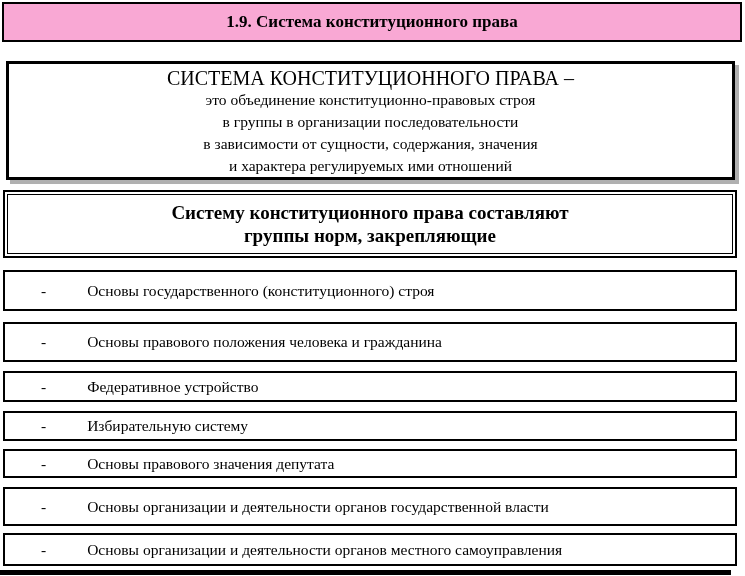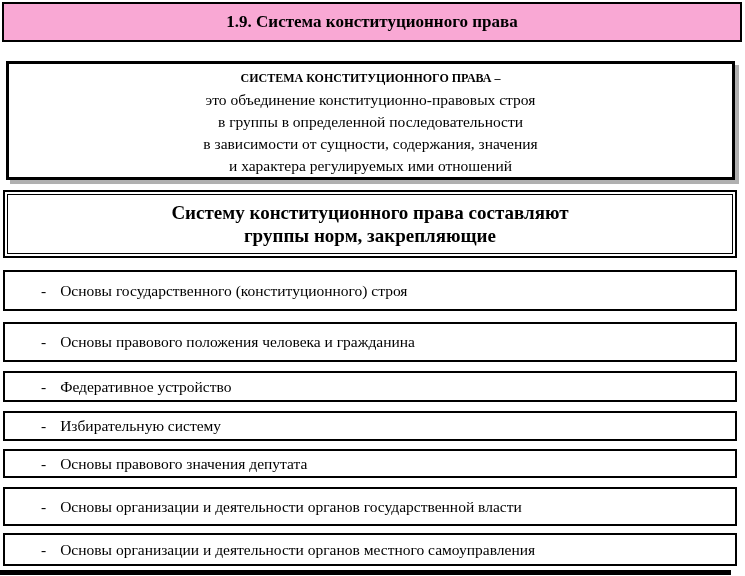--- a/index.html
+++ b/index.html
@@ -24,21 +24,21 @@
   .def-box {
     position: absolute; left: 6px; top: 61px; width: 729px; height: 119px;
     border: 3px solid #000000;
     box-shadow: 4px 4px 0 #b0b0b0;
     background: #ffffff;
     text-align: center;
     padding-top: 3px;
     font-size: 15.5px;
     line-height: 22px;
   }
-  .def-title { font-weight: bold; font-size: 12px; }
+  .def-title { font-weight: normal; font-size: 20px; }
 
   .group-box {
     position: absolute; left: 3px; top: 190px; width: 734px; height: 68px;
     border: 2px solid #000000;
     padding: 2px;
     background: #ffffff;
   }
   .group-box-inner {
     width: 100%; height: 100%;
     border: 1px solid #000000;
@@ -49,40 +49,40 @@
 
   .item {
     position: absolute; left: 3px; width: 734px;
     border: 2px solid #000000;
     background: #ffffff;
     display: flex; align-items: center;
     font-size: 15.5px;
     padding-left: 36px;
   }
   .item .dash { display: inline-block; }
-  .item .label { display: inline-block; margin-left: 14px; }
+  .item .label { display: inline-block; margin-left: 41px; }
 
   .bottom-bar {
     position: absolute; left: 0; top: 570px; width: 731px; height: 5px;
     background: #000000;
   }
 </style>
 </head>
 <body>
 
 <div class="page">
 
   <div class="header-box">
     <span>1.9. Система конституционного права</span>
   </div>
 
   <div class="def-box">
     <div class="def-title">СИСТЕМА КОНСТИТУЦИОННОГО ПРАВА –</div>
     <div class="def-line">это объединение конституционно-правовых строя</div>
-    <div class="def-line">в группы в определенной последовательности</div>
+    <div class="def-line">в группы в организации последовательности</div>
     <div class="def-line">в зависимости от сущности, содержания, значения</div>
     <div class="def-line">и характера регулируемых ими отношений</div>
   </div>
 
   <div class="group-box">
     <div class="group-box-inner">
       <div>Систему конституционного права составляют</div>
       <div>группы норм, закрепляющие</div>
     </div>
   </div>

